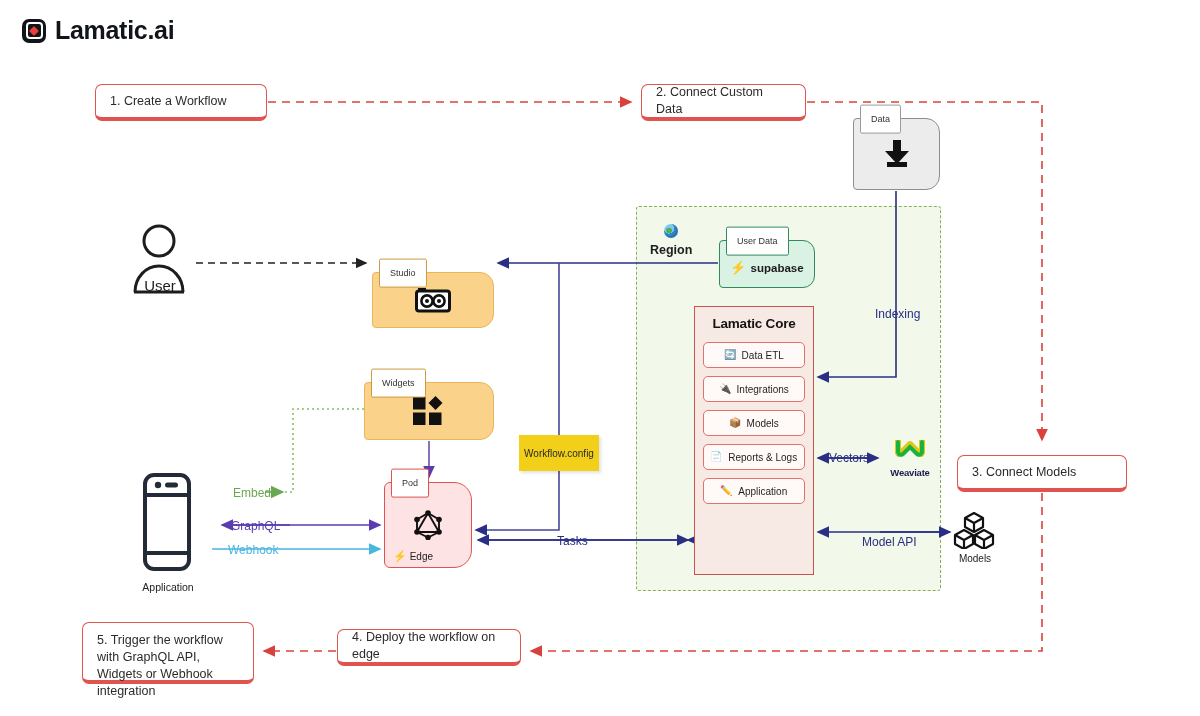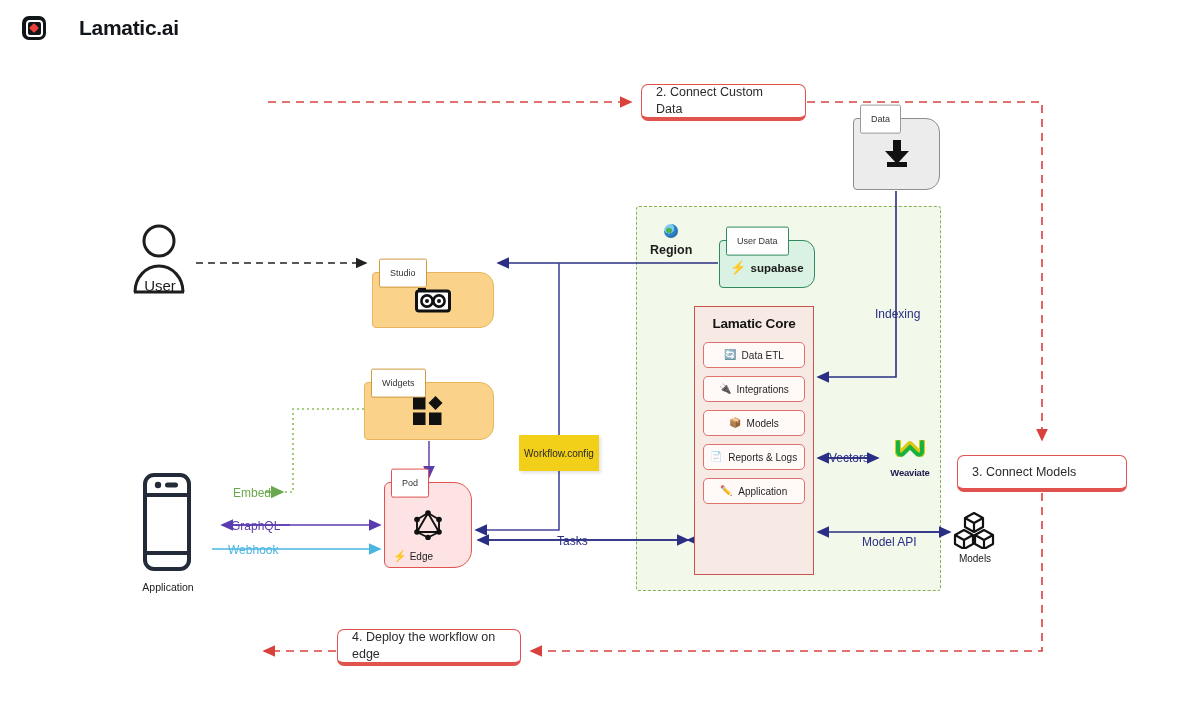--- a/index.html
+++ b/index.html
@@ -11,21 +11,21 @@
   #canvas{position:absolute;inset:0;}
   #wires{position:absolute;left:0;top:0;width:1200px;height:716px;pointer-events:none;}
 
   
   .brand{position:absolute;left:22px;top:16px;display:flex;align-items:center;gap:9px;}
   .brand-mark{width:24px;height:24px;border-radius:7px;background:#111418;position:relative;display:block;}
   .brand-mark::after{content:"";position:absolute;left:50%;top:50%;width:7px;height:7px;
       transform:translate(-50%,-50%) rotate(45deg);background:#e8413c;border-radius:1px;}
   .brand-mark::before{content:"";position:absolute;left:3.5px;top:3.5px;right:3.5px;bottom:3.5px;
       border:2px solid #fff;border-radius:4px;box-sizing:border-box;}
-  .brand-text{font-size:21px;font-weight:700;letter-spacing:-.3px;color:#111418;margin-left:24px;}
+  .brand-text{font-size:25px;font-weight:700;letter-spacing:-.3px;color:#111418;}
 
   
   .step{position:absolute;box-sizing:border-box;background:#fff;border:1.6px solid #e0534f;
     border-bottom:4px solid #e0534f;border-radius:7px;display:flex;align-items:center;
     padding:0 14px;font-size:12.5px;color:#2b2b2b;line-height:1.35;}
   #step1{left:95px;top:84px;width:172px;height:37px;}
   #step2{left:641px;top:84px;width:165px;height:37px;}
   #step3{left:957px;top:455px;width:170px;height:37px;}
   #step4{left:337px;top:629px;width:184px;height:37px;}
   #step5{left:82px;top:622px;width:172px;height:62px;align-items:flex-start;padding-top:9px;}
@@ -185,28 +185,34 @@
 
     <path d="M364,409 L293,409 L293,492 L283,492" stroke="#8cbf5e" stroke-width="1.6" fill="none" stroke-dasharray="2,3"></path>
     <path d="M283,492 L266,492" stroke="#6aa84f" stroke-width="1.6" fill="none" marker-end="url(#ar-green)" transform="rotate(180 274 492)"></path>
 
     <path d="M225,525 L380,525" stroke="#5b3bb0" stroke-width="1.6" fill="none" marker-end="url(#ar-purple)"></path>
     <path d="M290,525 L222,525" stroke="#5b3bb0" stroke-width="1.6" fill="none" marker-end="url(#ar-purple)"></path>
 
     <path d="M212,549 L380,549" stroke="#49b6e0" stroke-width="1.6" fill="none" marker-end="url(#ar-cyan)"></path>
   </svg>
 
+  <div class="step" id="step1">
+    <span>1. Create a Workflow</span>
+  </div>
   <div class="step" id="step2">
     <span>2. Connect Custom Data</span>
   </div>
   <div class="step" id="step3">
     <span>3. Connect Models</span>
   </div>
   <div class="step" id="step4">
     <span>4. Deploy the workflow on edge</span>
+  </div>
+  <div class="step" id="step5">
+    <span>5. Trigger the workflow with GraphQL API, Widgets or Webhook integration</span>
   </div>
 
   <svg id="user" viewBox="0 0 56 74">
     <circle cx="28" cy="19" r="15" fill="none" stroke="#1d1d1d" stroke-width="3"></circle>
     <path d="M4,70 a24,26 0 0 1 48,0" fill="none" stroke="#1d1d1d" stroke-width="3"></path>
     <line x1="3" y1="70" x2="53" y2="70" stroke="#1d1d1d" stroke-width="3"></line>
   </svg>
   <div id="user-label">User</div>
 
   <svg id="appphone" viewBox="0 0 48 98">

